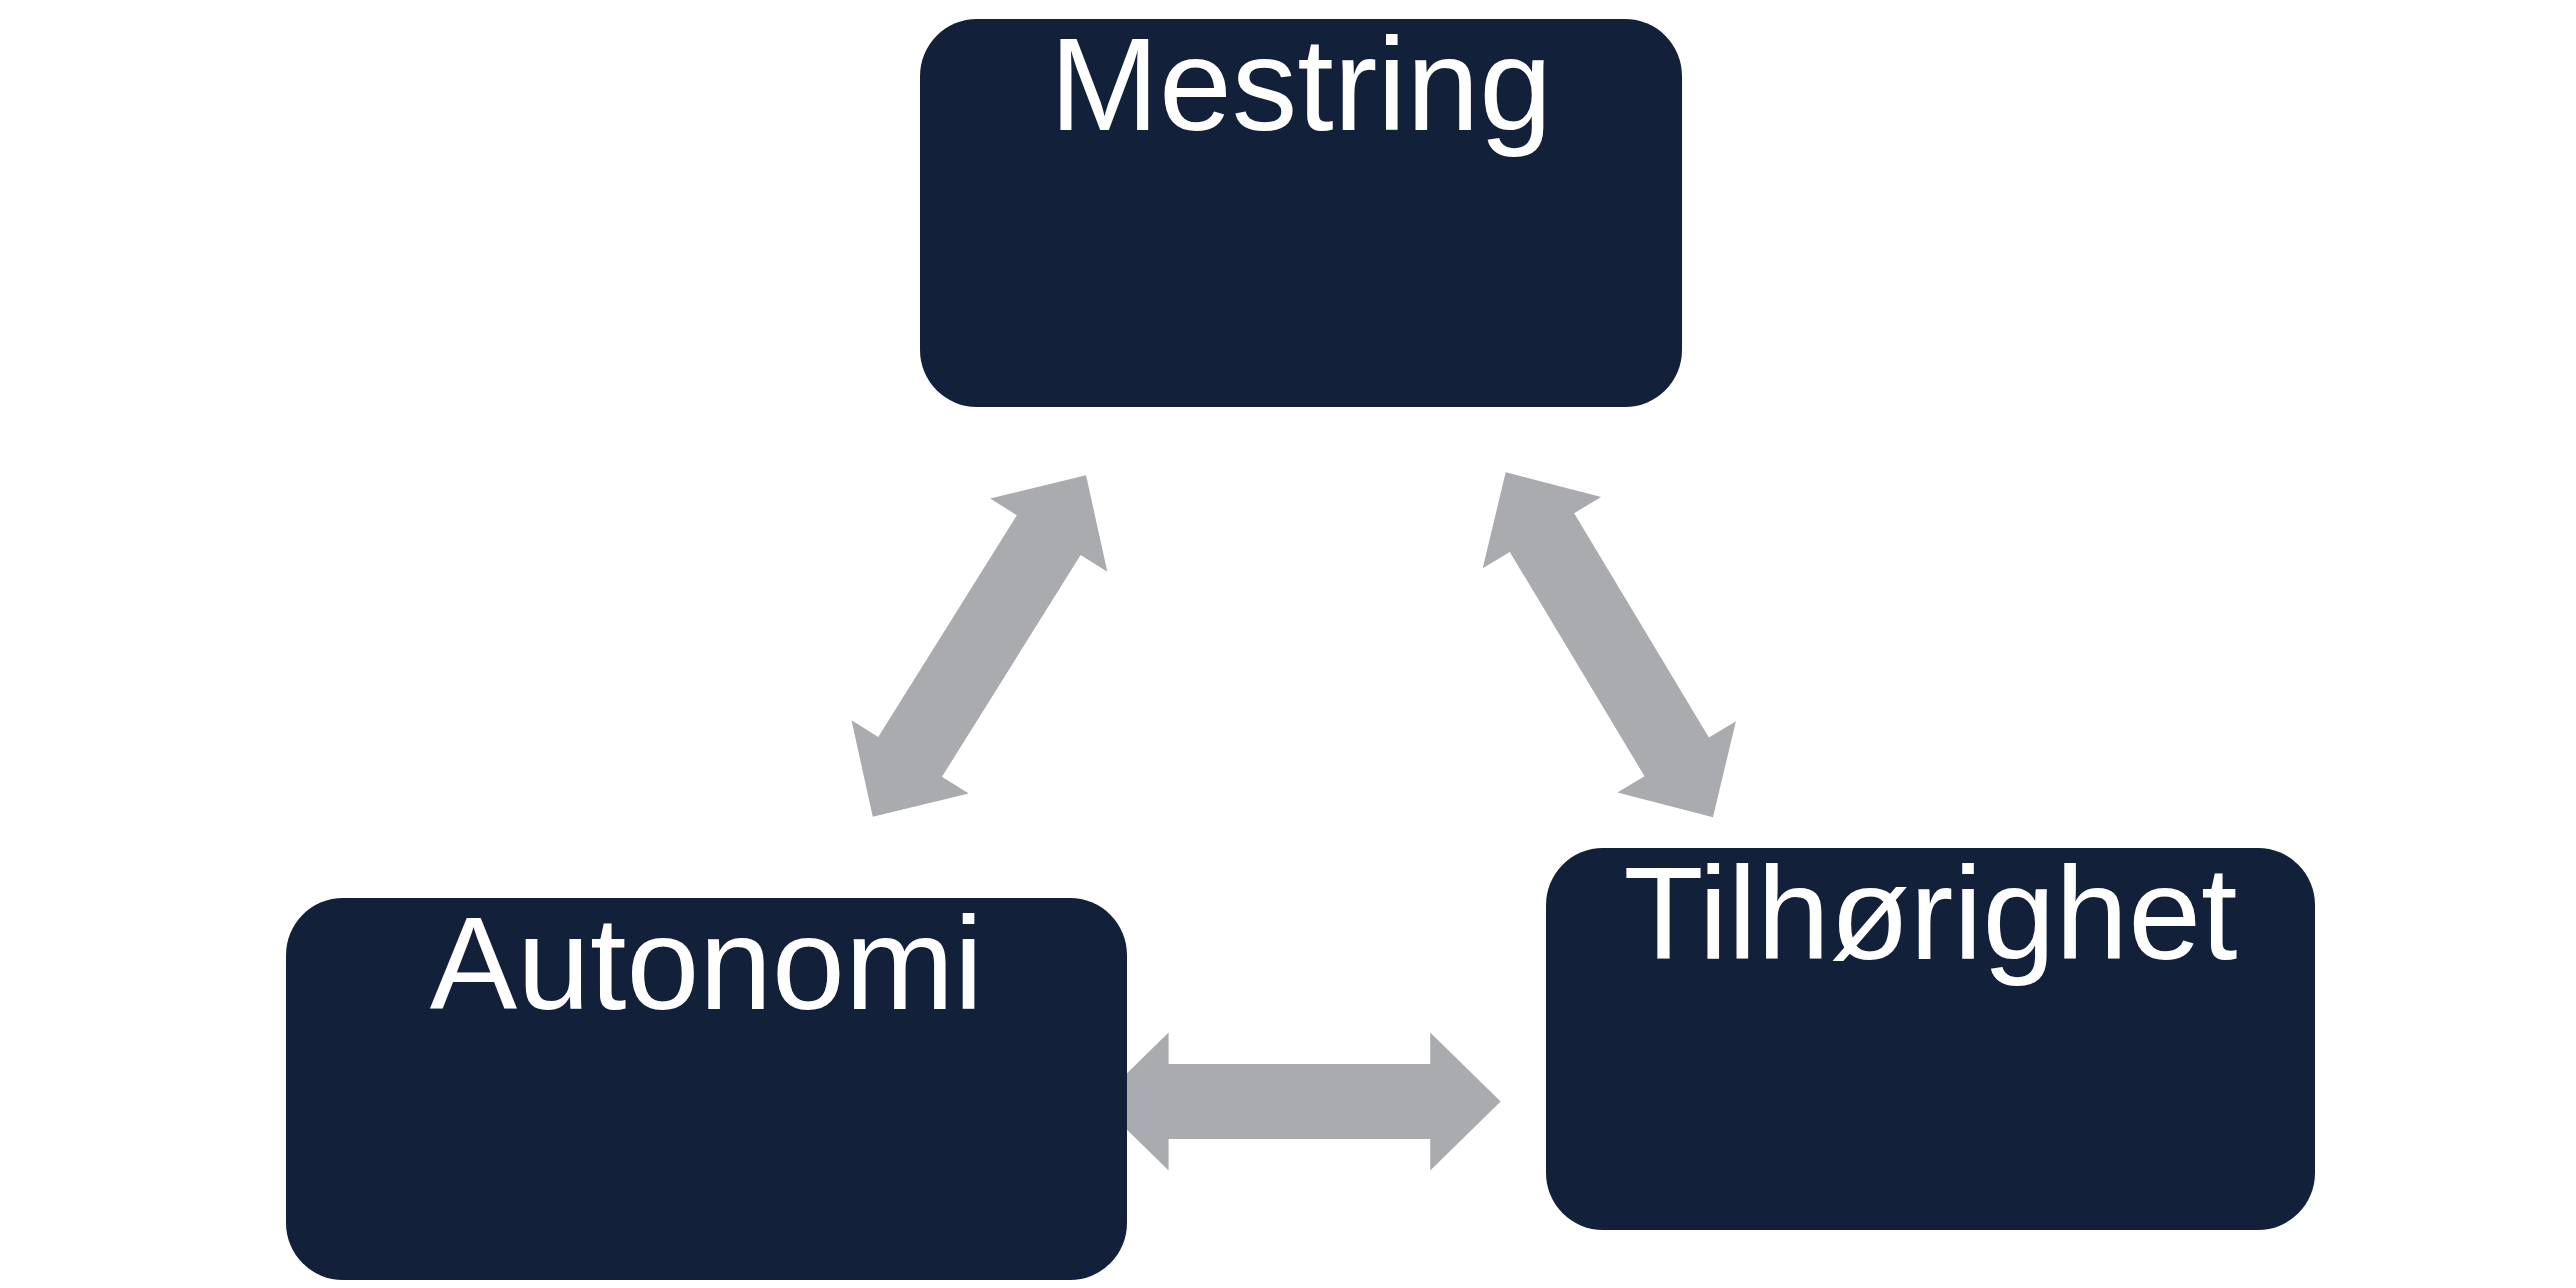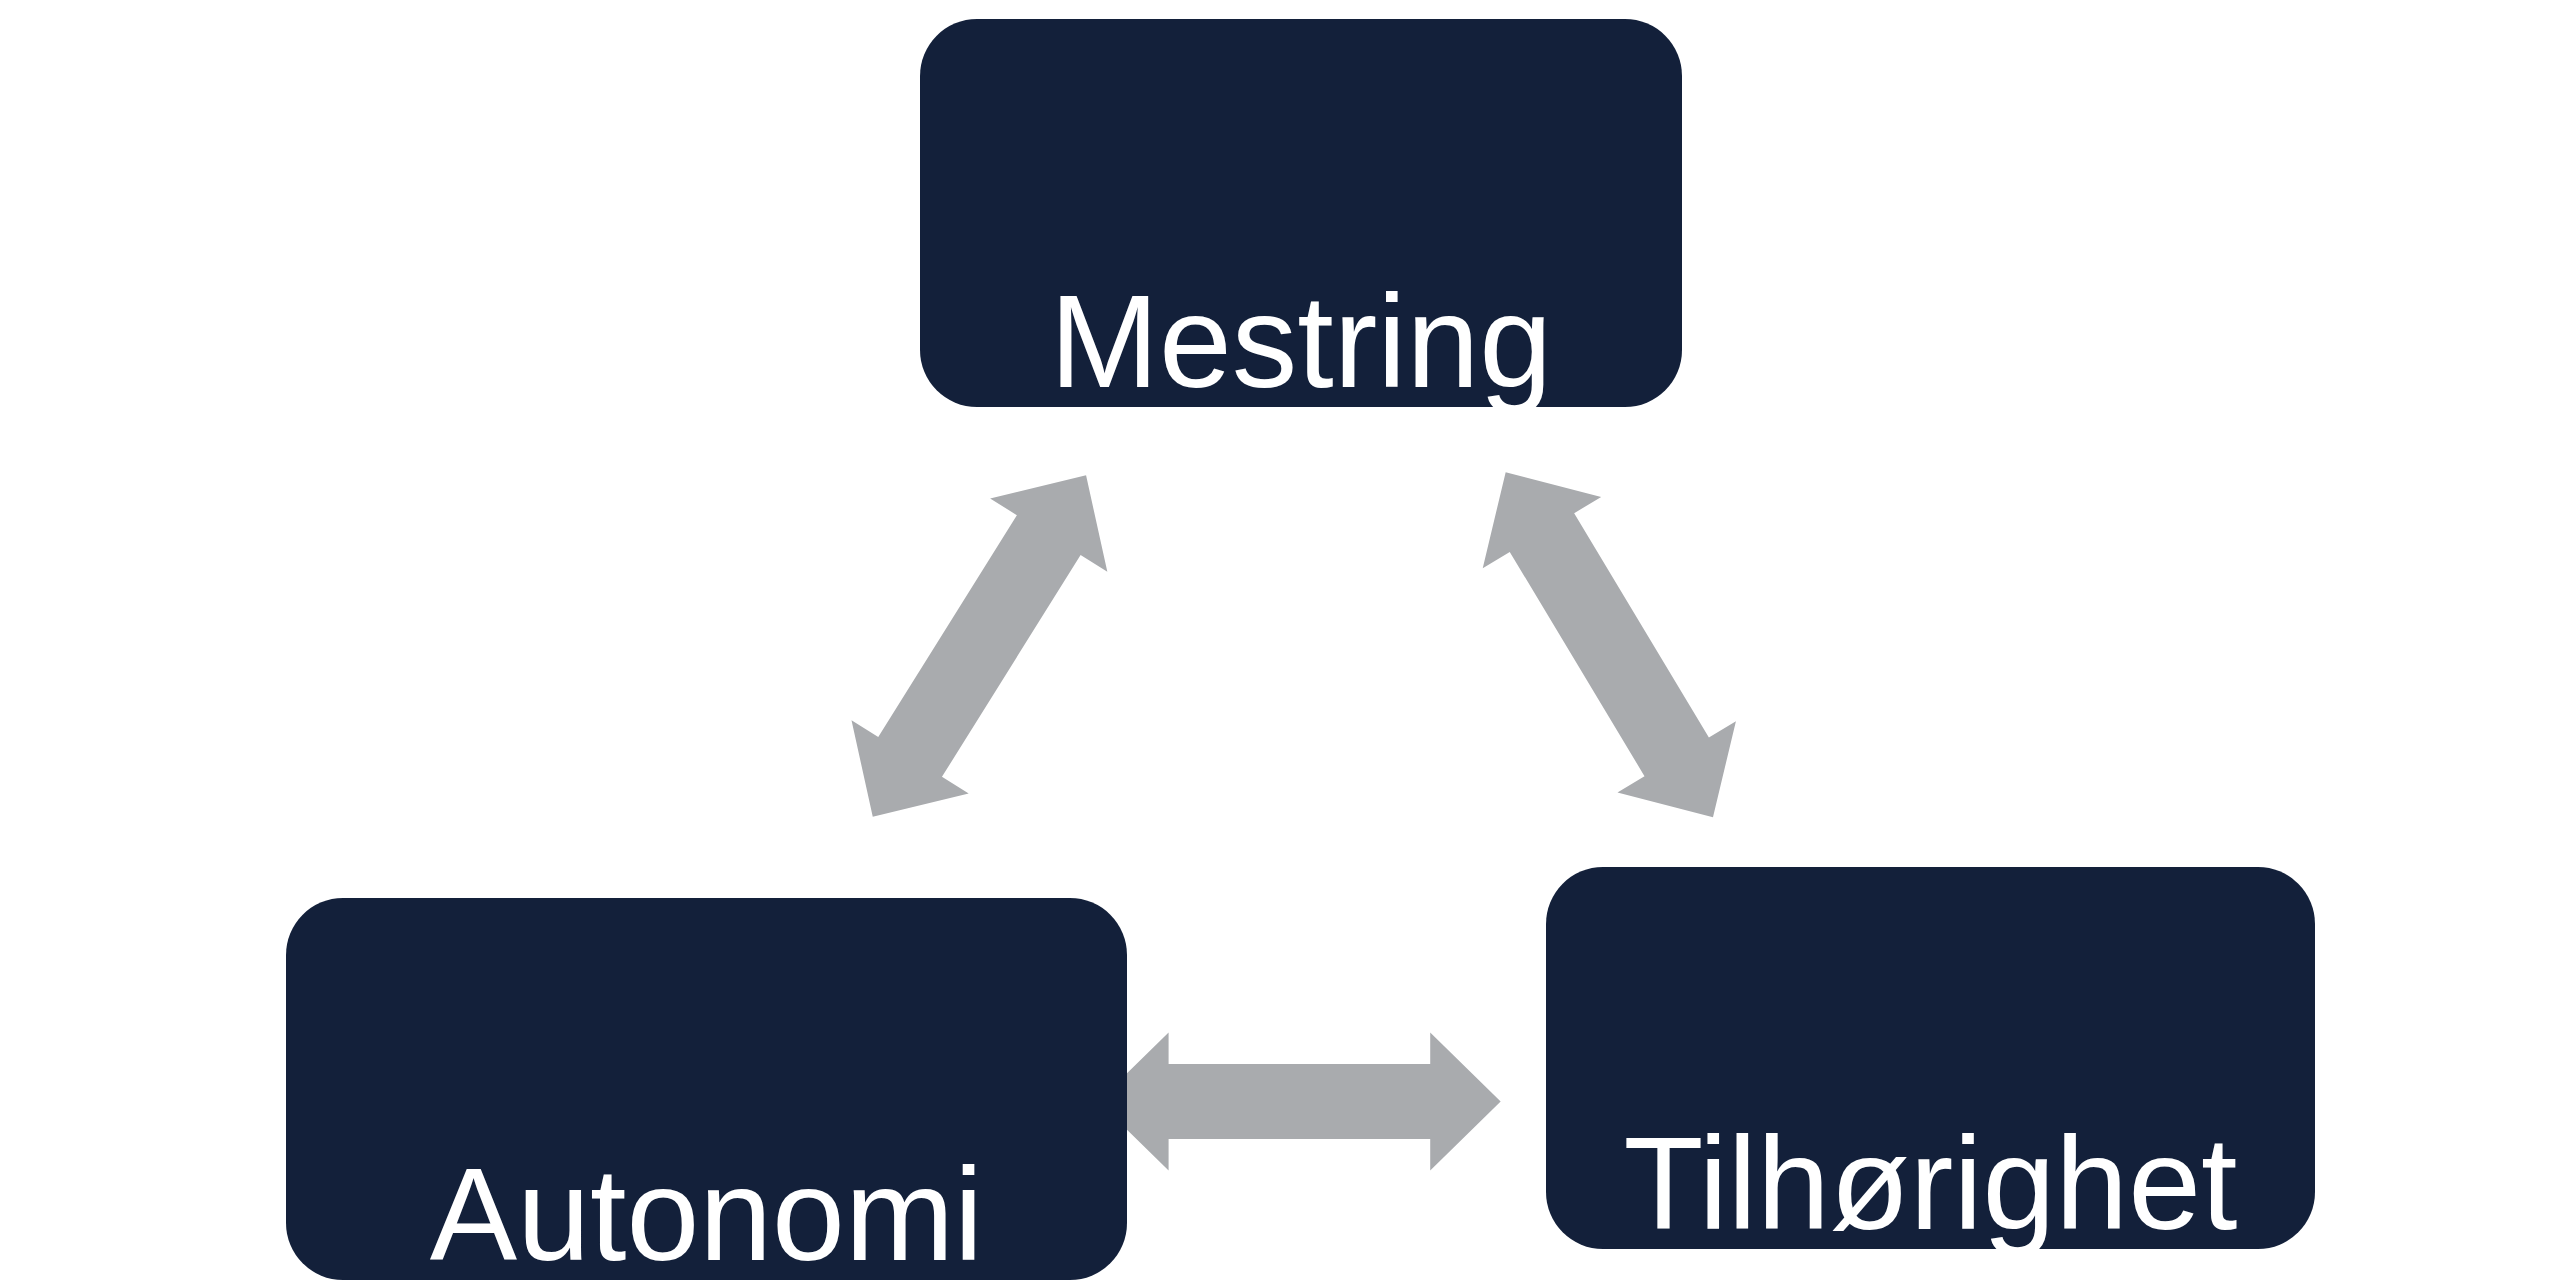--- a/index.html
+++ b/index.html
@@ -28,34 +28,34 @@
     width: 2576px;
     height: 1288px;
     display: block;
   }
   .arrows-layer polygon { fill: var(--arrow); }
   .node {
     position: absolute;
     background: var(--node-fill);
     border-radius: 57px;
     display: flex;
-    align-items: flex-end;
+    align-items: flex-start;
     justify-content: center;
   }
   .node-label {
     color: var(--node-text);
     font-size: 131px;
     font-weight: 400;
     line-height: 1;
     white-space: nowrap;
     letter-spacing: 0;
   }
   .node-mestring    { left: 920px; top: 19px;   width: 762px; height: 388px; }
   .node-autonomi    { left: 286px;  top: 898px; width: 841px; height: 382px; }
-  .node-tilhorighet { left: 1546px; top: 867px; width: 769px; height: 382px; }
+  .node-tilhorighet { left: 1546px; top: 848px; width: 769px; height: 382px; }
 </style>
 </head>
 <body>
 
 <div class="canvas">
 
   <svg class="arrows-layer" viewBox="0 0 3840 1920" xmlns="http://www.w3.org/2000/svg" aria-hidden="true">
     <defs>
       <polygon id="dblarrow" points="-300,0 -195,-103 -195,-56 195,-56 195,-103 300,0 195,103 195,56 -195,56 -195,103"></polygon>
     </defs>

